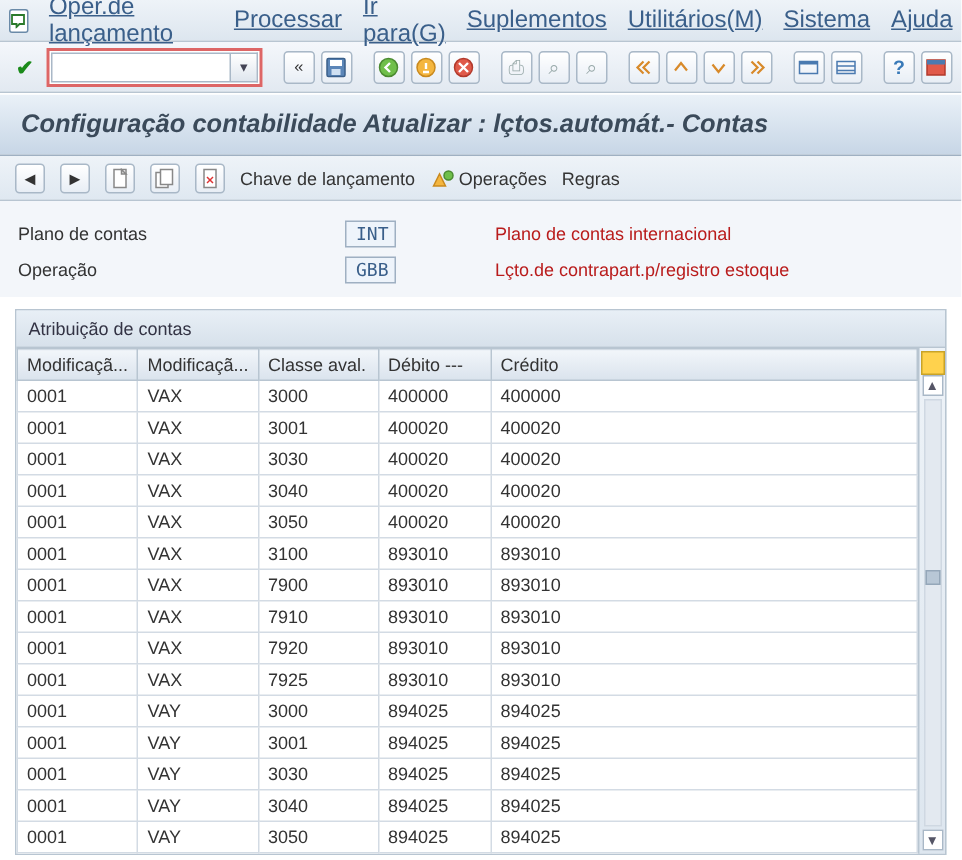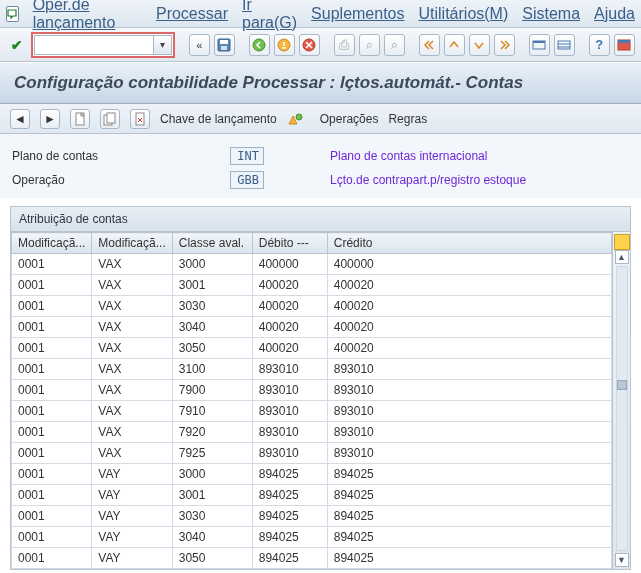--- a/index.html
+++ b/index.html
@@ -97,21 +97,21 @@
   .fields {
     padding:10px 12px 6px 12px;
     background:#f3f6fa;
   }
   .frow { display:flex;align-items:center;height:24px;gap:48px; }
   .flabel { width:170px;color:#333; }
   .fval-box {
     border:1px solid #9fb0c2;background:#eef4fb;color:#3a5f8a;font-family:monospace;
     padding:1px 4px;font-size:12px;width:34px;text-align:right;
   }
-  .fdesc { margin-left:18px;color:#6d28d9; }
+  .fdesc { margin-left:18px;color:#b91c1c; }
 
   
   .section {
     margin:8px 10px 16px 10px;
     border:1px solid #b8c5d1;
     background:#e7edf4;
   }
   .section-title {
     background:linear-gradient(#e8eff6,#d7e1eb);
     padding:5px 8px;
@@ -256,21 +256,21 @@
   <span class="tb-sep"></span>
   <span class="tb-btn" style="color:#3a7ab8;font-weight:bold;">?</span>
   <span class="tb-btn">
       <svg width="14" height="12">
         <rect x="1" y="1" width="12" height="10" fill="#e05a4a" stroke="#b23a2c"></rect>
         <rect x="1" y="1" width="12" height="3" fill="#4a7ab0"></rect>
       </svg>
     </span>
 </div>
 
-<div class="titleband">Configuração contabilidade Processar : lçtos.automát.- Contas</div>
+<div class="titleband">Configuração contabilidade Atualizar : lçtos.automát.- Contas</div>
 
 <div class="subtoolbar">
   <span class="mini-btn">◄</span>
   <span class="mini-btn">►</span>
   <span class="mini-btn">
       <svg width="12" height="14">
         <rect x="2" y="1" width="8" height="12" fill="#fff" stroke="#888"></rect>
         <path d="M7 1 L10 4 L7 4 Z" fill="#ddd" stroke="#888"></path>
       </svg>
     </span>
@@ -281,21 +281,21 @@
       </svg>
     </span>
   <span class="mini-btn">
       <svg width="12" height="14">
         <rect x="2" y="1" width="8" height="12" fill="#fff" stroke="#888"></rect>
         <line x1="4" y1="6" x2="8" y2="10" stroke="#d33"></line>
         <line x1="8" y1="6" x2="4" y2="10" stroke="#d33"></line>
       </svg>
     </span>
   <span class="txt">Chave de lançamento</span>
-  <span style="display:inline-flex;align-items:center;gap:17px;">
+  <span style="display:inline-flex;align-items:center;gap:3px;">
     <svg width="16" height="14">
         <path d="M2 12 L6 4 L10 12 Z" fill="#f4b63f" stroke="#c98a1f"></path>
         <circle cx="12" cy="5" r="3" fill="#6fbf4a" stroke="#4a8a30"></circle>
       </svg>
     <span class="txt">Operações</span>
   </span>
   <span class="txt">Regras</span>
 </div>
 
 <div class="fields">

